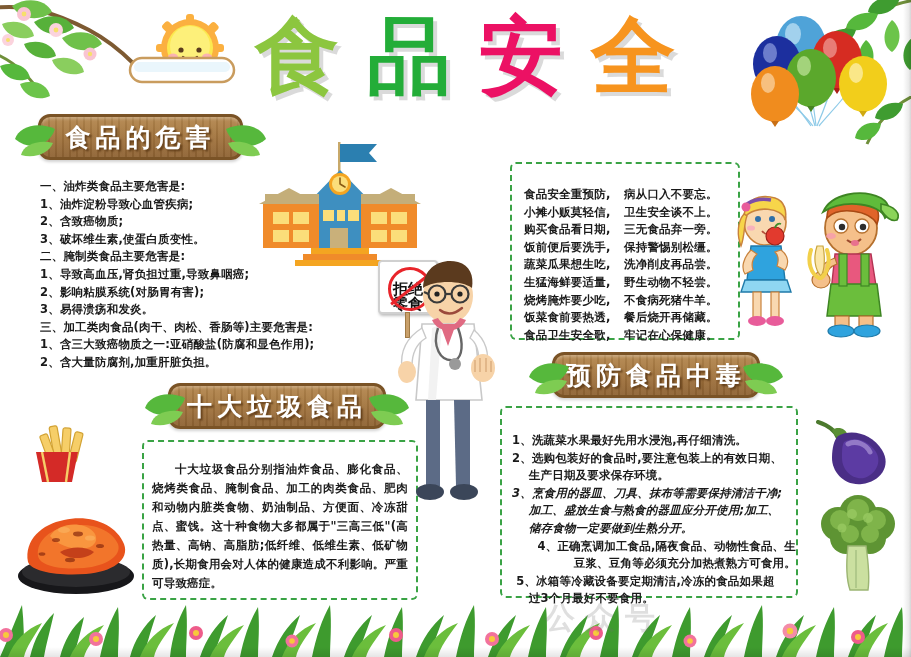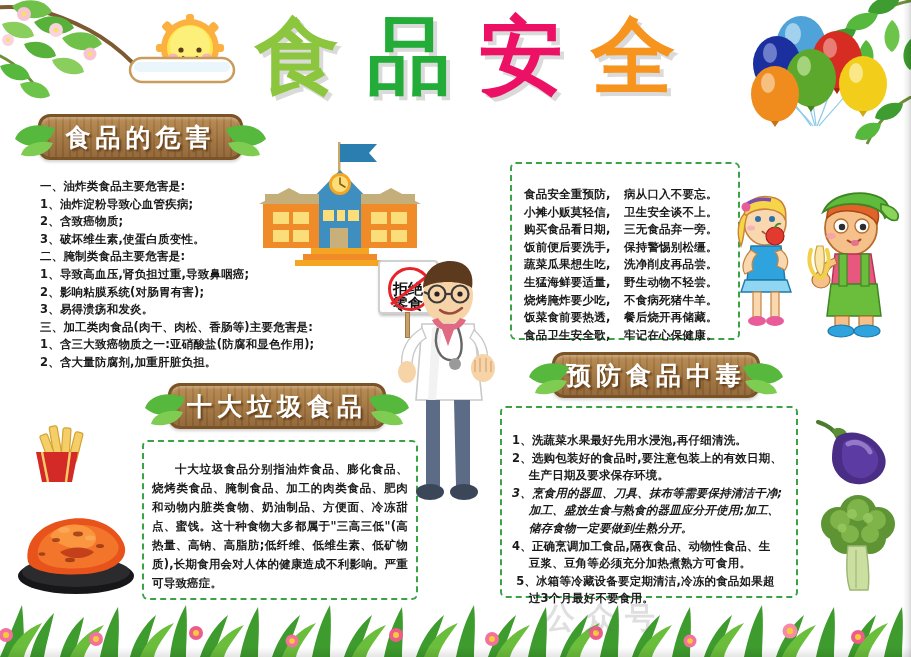--- a/index.html
+++ b/index.html
@@ -464,21 +464,21 @@
     <svg class="leaf-r" viewBox="0 0 42 36">
       <path d="M0 8 C18 0 36 6 40 18 C26 30 6 26 0 8Z" fill="#56b83c"></path>
       <path d="M2 22 C16 18 32 24 34 34 C20 38 6 32 2 22Z" fill="#7ecc52"></path>
     </svg>
     <span class="wtext">预防食品中毒</span>
   </div>
   <div class="dashbox" style="left:500px;top:406px;width:298px;height:192px;"></div>
   <div class="btext" id="poison-body" style="left:512px;top:422px;width:284px;margin-top:10px;"><div style="white-space: pre;">1、洗蔬菜水果最好先用水浸泡,再仔细清洗。</div><div style="white-space: pre;">2、选购包装好的食品时,要注意包装上的有效日期、
     生产日期及要求保存环境。</div><div style="white-space: pre; font-style: italic;">3、烹食用的器皿、刀具、抹布等需要保持清洁干净;
     加工、盛放生食与熟食的器皿应分开使用;加工、
-    储存食物一定要做到生熟分开。</div><div style="white-space: pre;">4、正确烹调加工食品,隔夜食品、动物性食品、生
+    储存食物一定要做到生熟分开。</div><div style="white-space: pre; text-align: right;">4、正确烹调加工食品,隔夜食品、动物性食品、生
     豆浆、豆角等必须充分加热煮熟方可食用。</div><div style="white-space: pre;"> 5、冰箱等冷藏设备要定期清洁,冷冻的食品如果超
     过3个月最好不要食用。</div></div>
 
   <svg id="fries" viewBox="0 0 72 62">
     <g fill="#F6CE68" stroke="#d2a233" stroke-width="1.2">
       <rect x="34" y="2" width="8" height="34" rx="2" transform="rotate(-10 38 20)"></rect>
       <rect x="44" y="4" width="8" height="32" rx="2" transform="rotate(4 48 20)"></rect>
       <rect x="54" y="8" width="8" height="30" rx="2" transform="rotate(14 58 22)"></rect>
       <rect x="26" y="10" width="8" height="28" rx="2" transform="rotate(-20 30 24)"></rect>
     </g>

